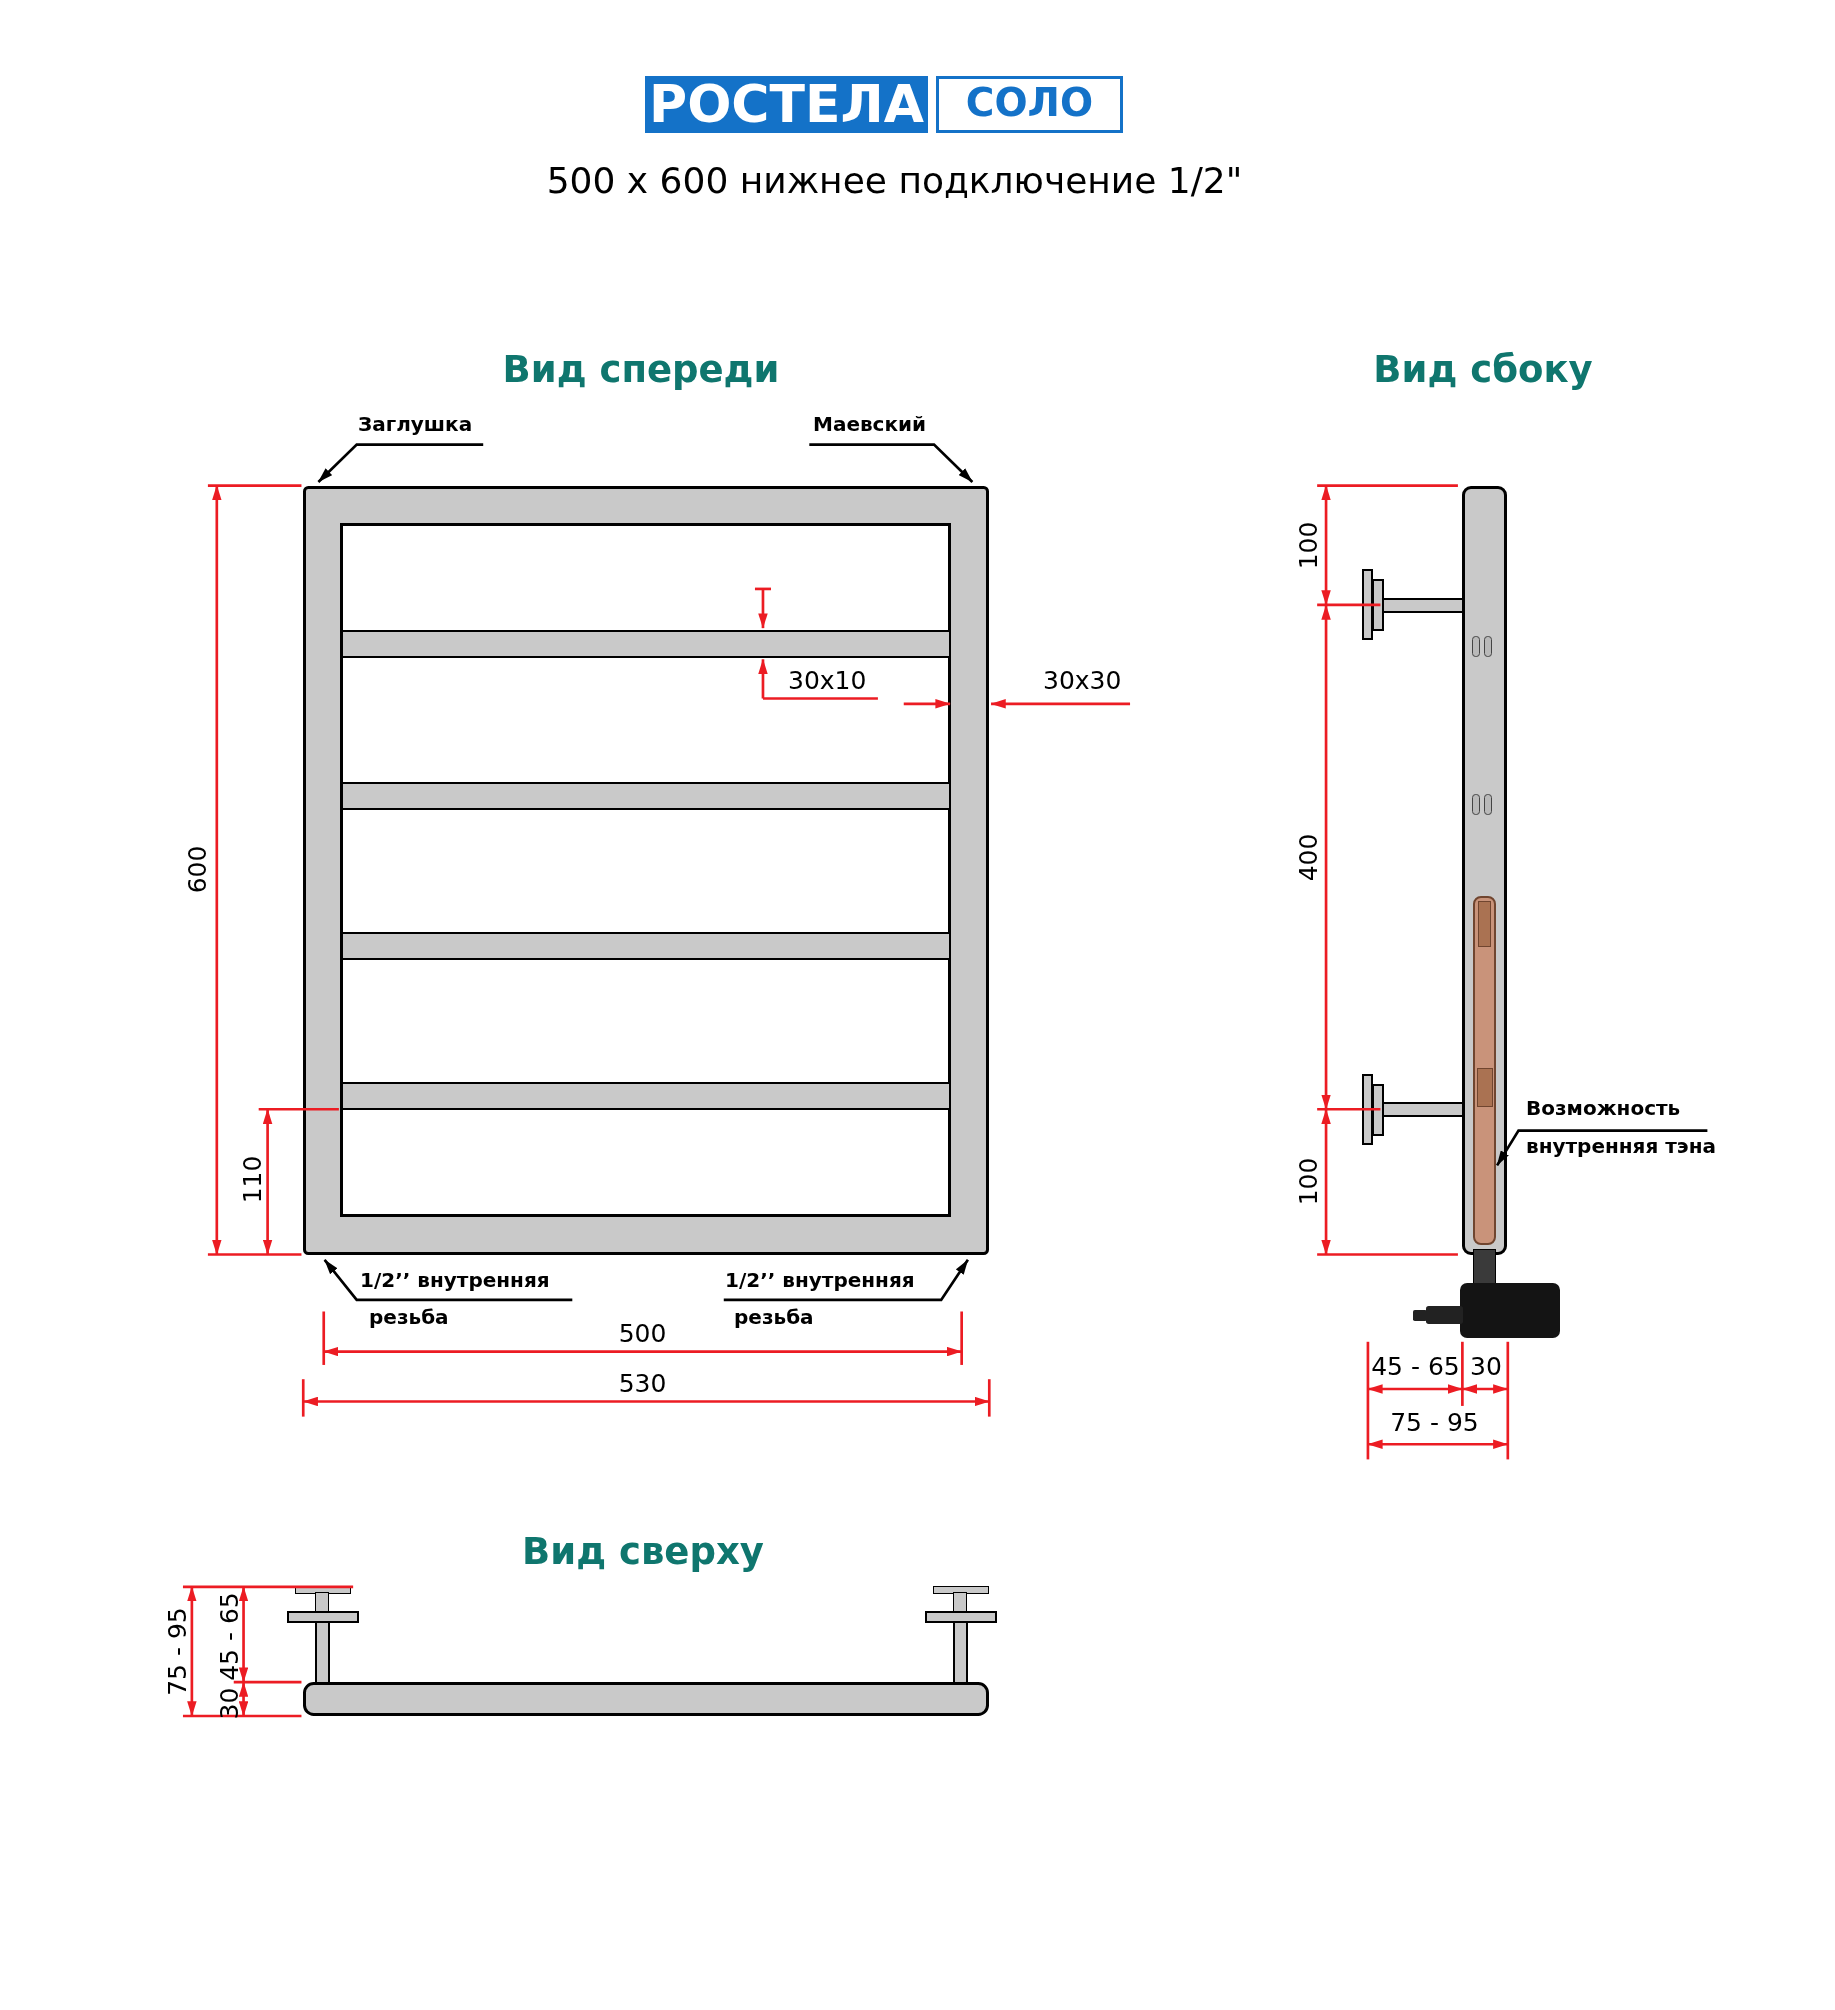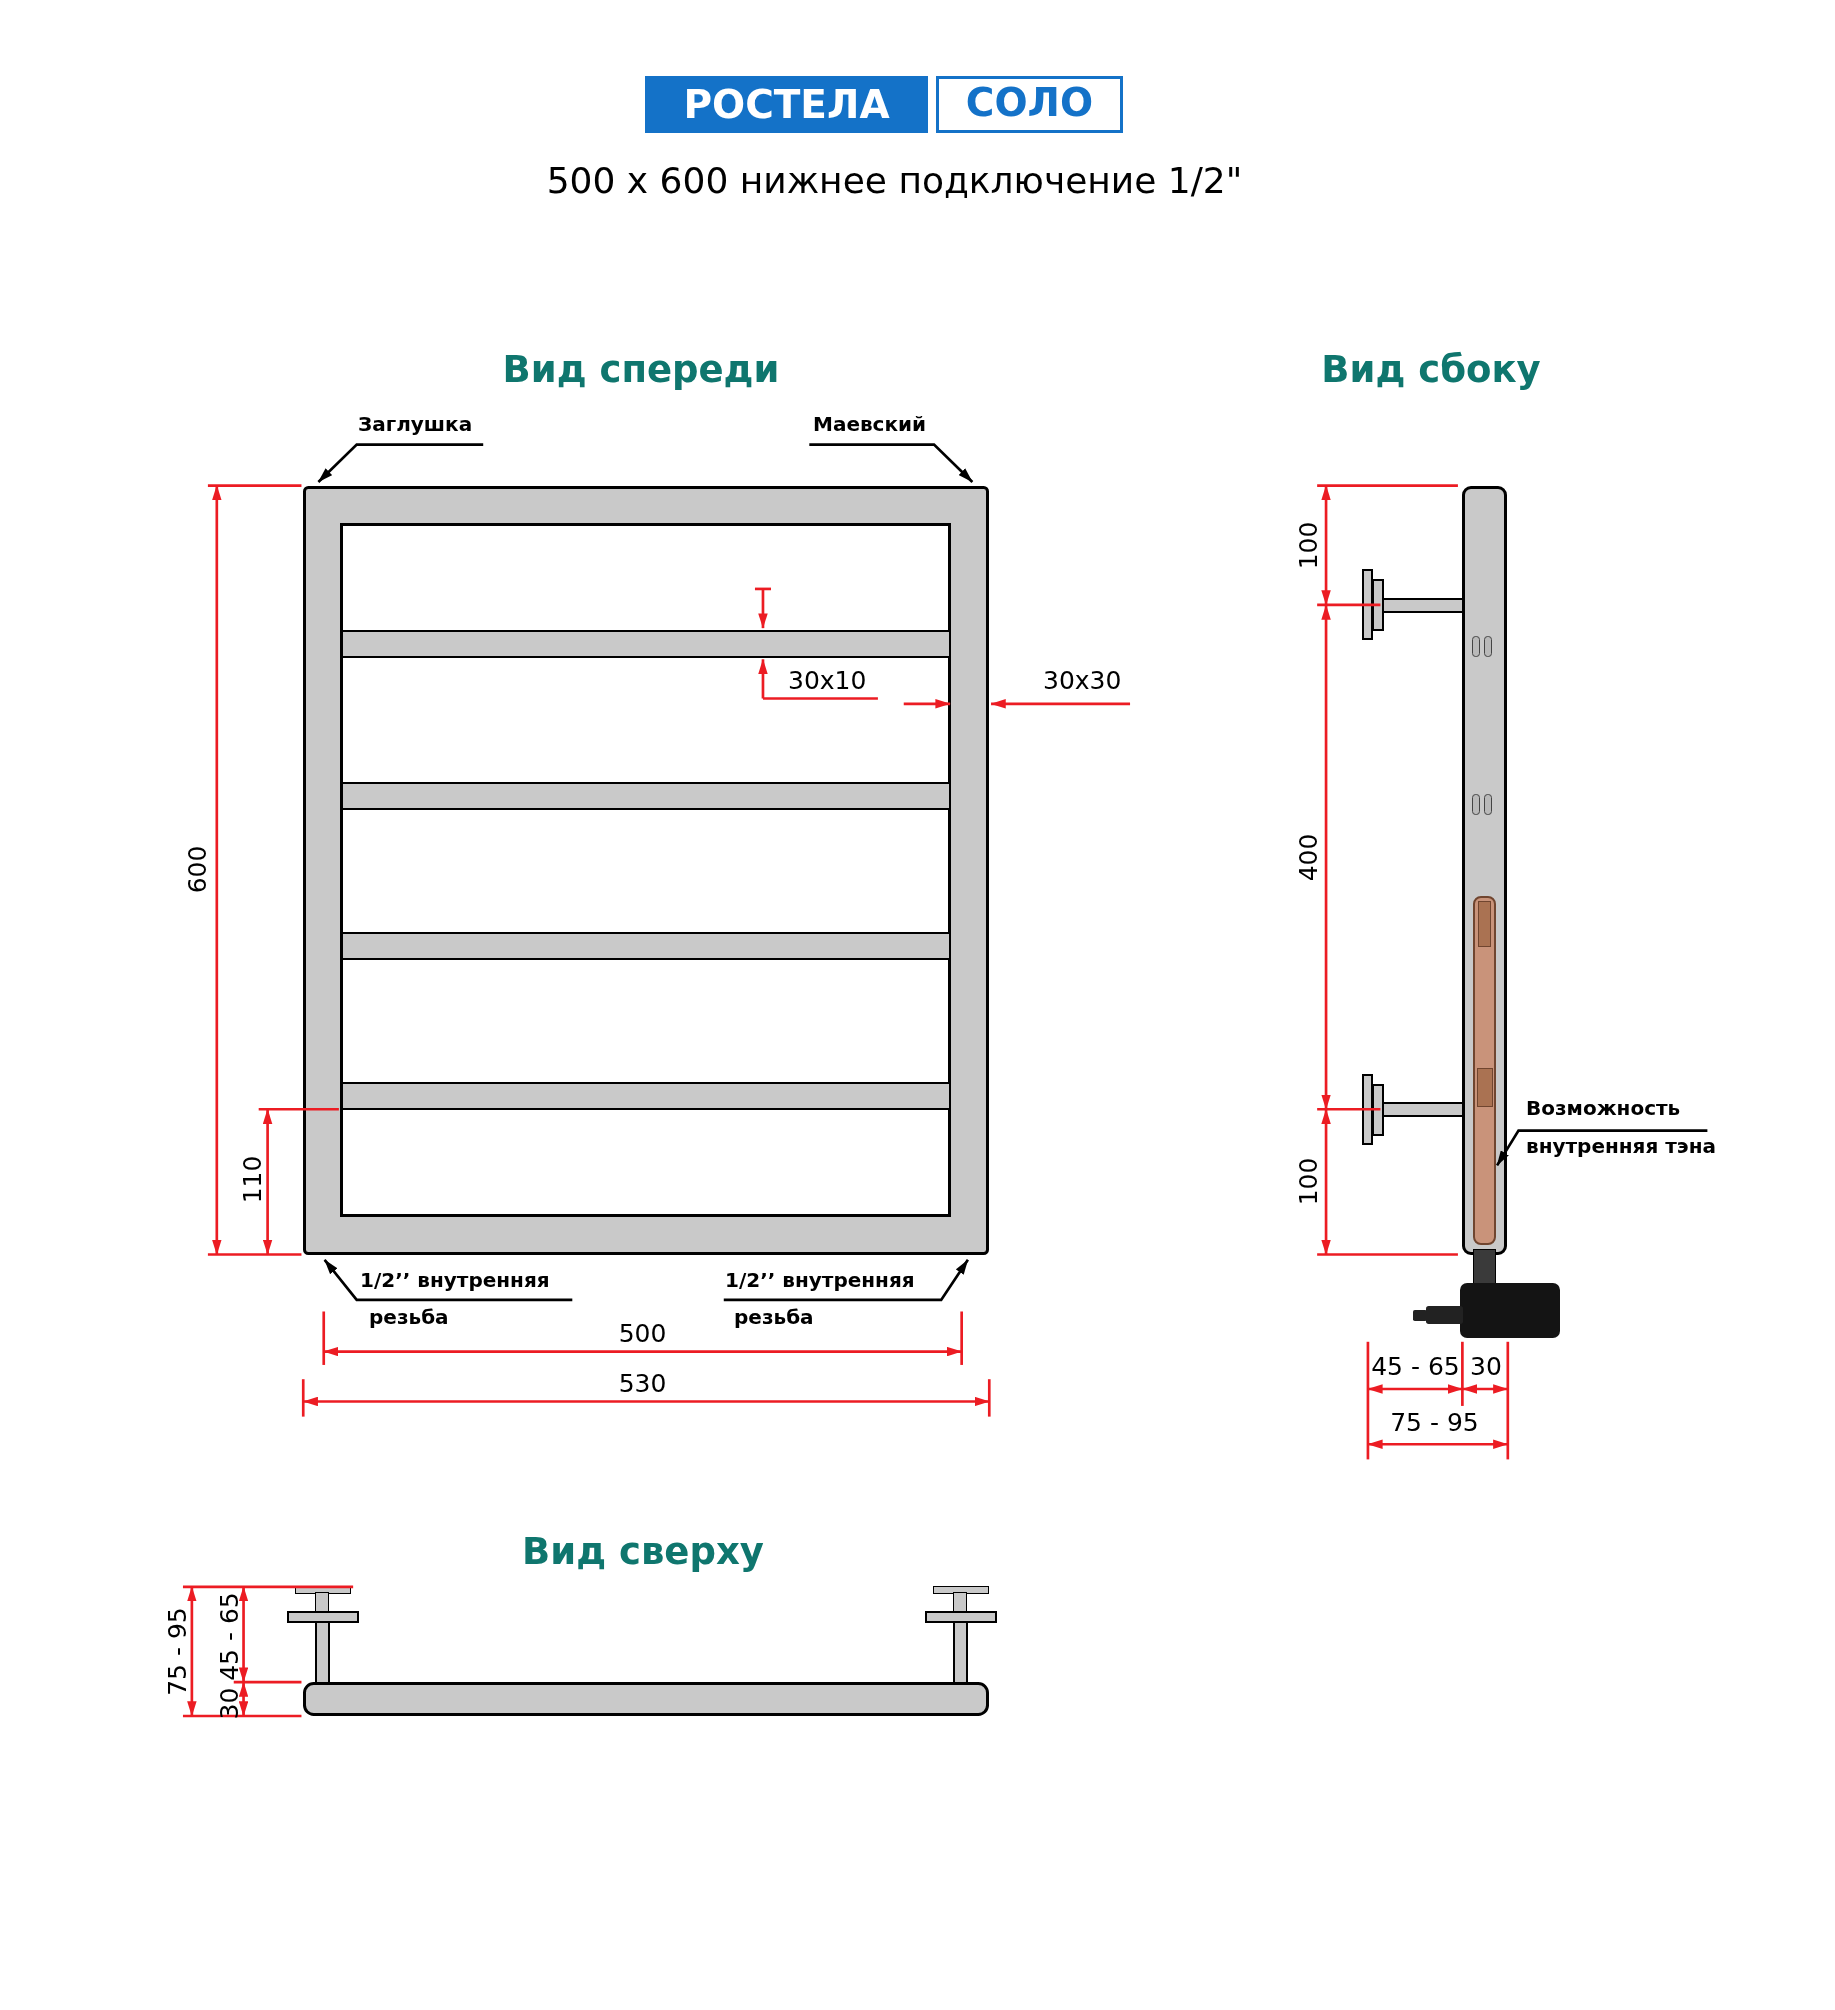--- a/index.html
+++ b/index.html
@@ -13,27 +13,27 @@
   .rot{transform:rotate(-90deg);}
   .view-title{position:absolute;width:356px;font-size:37px;font-weight:bold;color:#0f766e;text-align:center;white-space:nowrap;}
   #dims-svg{position:absolute;left:0;top:0;pointer-events:none;}
 </style>
 </head>
 <body>
 
 <div id="canvas">
 
   <div class="abs" style="left:645px;top:76px;width:481px;height:57px;">
-    <div style="position:absolute;left:0;top:0;width:283px;height:57px;background:#1472c8;color:#fff;font-size:39px;font-weight:bold;text-align:center;line-height:57px;">РОСТЕЛА</div>
+    <div style="position:absolute;left:0;top:0;width:283px;height:57px;background:#1472c8;color:#fff;font-size:52px;font-weight:bold;text-align:center;line-height:57px;">РОСТЕЛА</div>
     <div style="position:absolute;left:291px;top:0;width:187px;height:57px;border:3.6px solid #1472c8;box-sizing:border-box;color:#1472c8;font-size:39px;font-weight:bold;text-align:center;line-height:48px;">СОЛО</div>
   </div>
   <div class="abs ctr" style="left:449px;top:160px;width:891px;font-size:36px;">500 x 600 нижнее подключение 1/2"</div>
 
   <div class="view-title" style="left:463px;top:348px;">Вид спереди</div>
-  <div class="view-title" style="left:1253px;top:348px;">Вид сбоку</div>
+  <div class="view-title" style="left:1305px;top:348px;">Вид сбоку</div>
   <div class="view-title" style="left:465px;top:1530px;">Вид сверху</div>
 
   <div class="abs" style="left:303px;top:486px;width:686px;height:769px;background:#c9c9c9;border:3.6px solid #000;border-radius:5.3px;box-sizing:border-box;"></div>
   <div class="abs" style="left:340px;top:523px;width:611px;height:694px;background:#fff;border:3.6px solid #000;box-sizing:border-box;"></div>
   <div class="steel" style="left:341px;top:630px;width:610px;height:28px;box-sizing:border-box;"></div>
   <div class="steel" style="left:341px;top:782px;width:610px;height:28px;box-sizing:border-box;"></div>
   <div class="steel" style="left:341px;top:932px;width:610px;height:28px;box-sizing:border-box;"></div>
   <div class="steel" style="left:341px;top:1082px;width:610px;height:28px;box-sizing:border-box;"></div>
 
   <div class="steel" style="left:1362px;top:569px;width:10.7px;height:71px;box-sizing:border-box;"></div>

